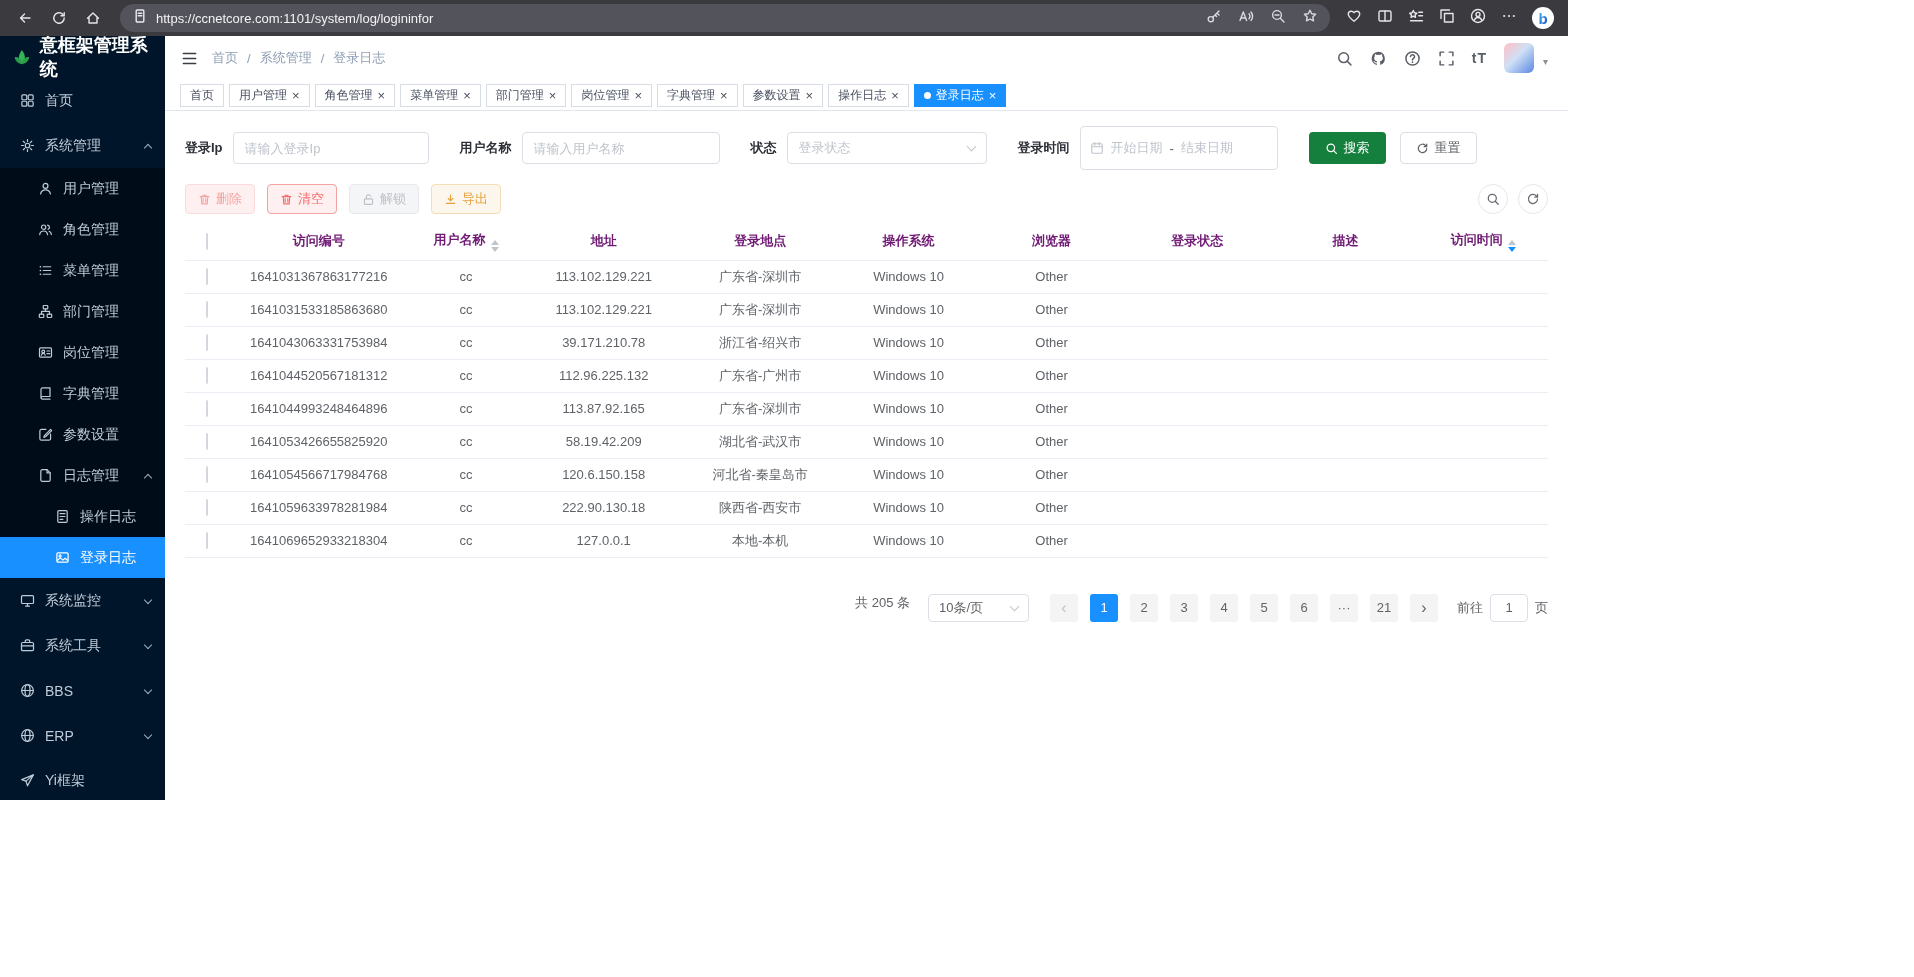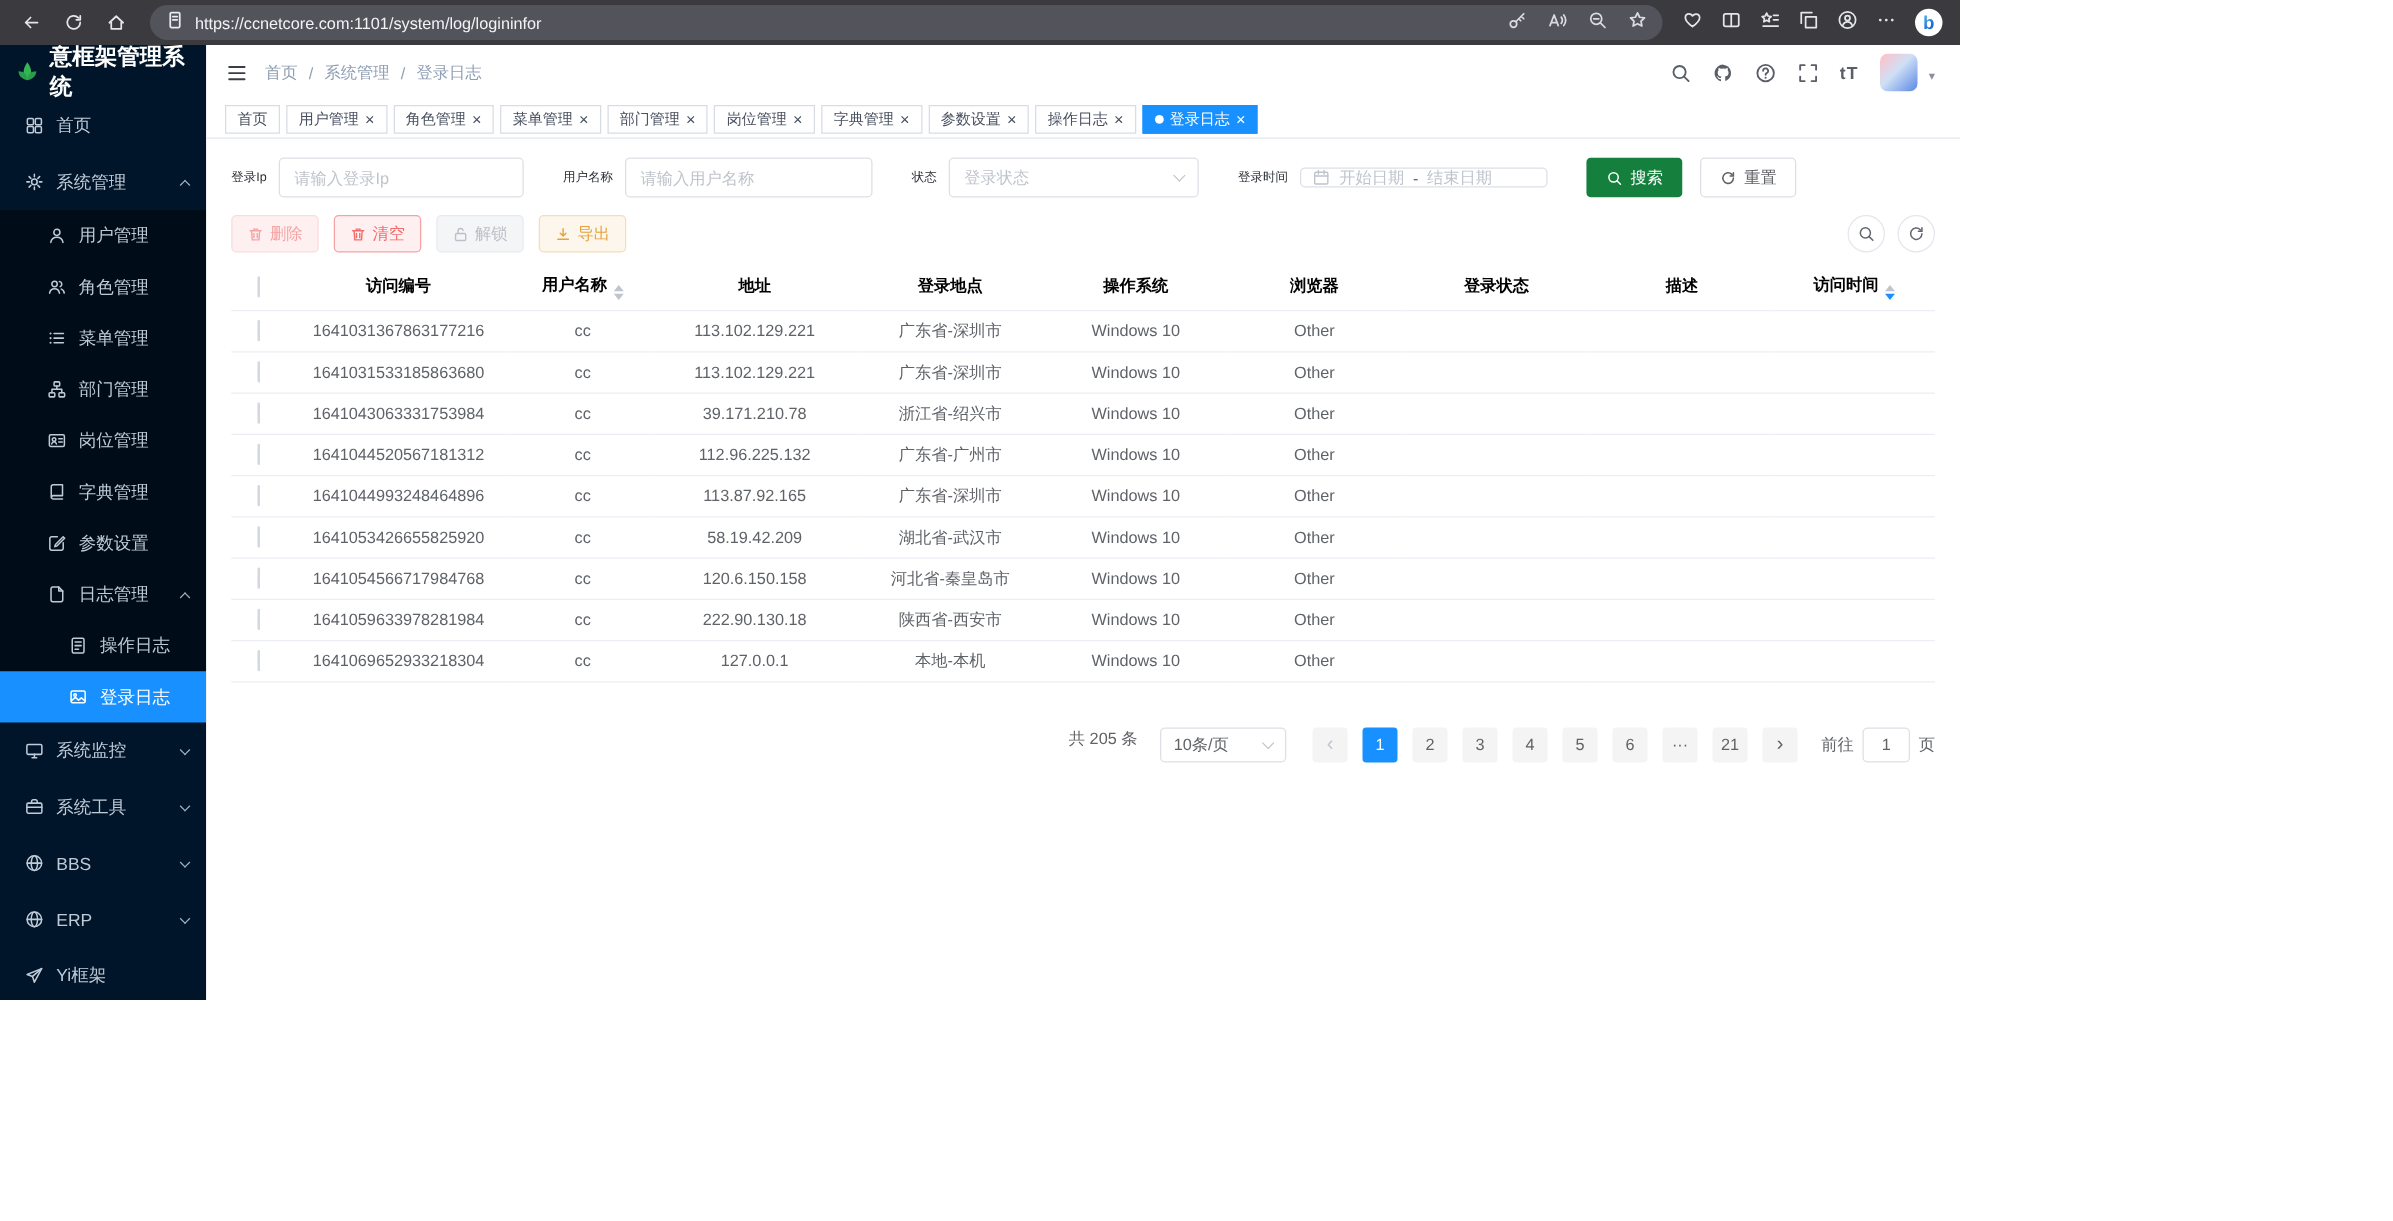--- a/index.html
+++ b/index.html
@@ -68,30 +68,30 @@
          border: 1px solid #d8dce5; background: #fff; color: #495060; font-size: 12px; cursor: pointer;
          white-space: nowrap; }
   .tab .dot { width: 7px; height: 7px; border-radius: 50%; background: #fff; }
   .tab .x { font-size: 13px; line-height: 1; cursor: pointer; }
   .tab.active { background: #1890ff; border-color: #1890ff; color: #fff; }
 
   
   .content { padding: 13px 20px 0; }
   .filter-row { display: flex; align-items: center; margin: 2px 0 14px; }
   .fgroup { display: flex; align-items: center; margin-right: 31px; }
-  .flabel { font-size: 10px; font-weight: 400; color: #2b2f36; margin-right: 10px; white-space: nowrap; }
+  .flabel { font-size: 13px; font-weight: 700; color: #2b2f36; margin-right: 10px; white-space: nowrap; }
   .inp { height: 32px; border: 1px solid #dcdfe6; border-radius: 4px; padding: 0 11px; font-size: 13px;
          color: #606266; outline: none; }
   .inp::placeholder { color: #bfc4cc; }
   .sel { height: 32px; border: 1px solid #dcdfe6; border-radius: 4px; display: flex; align-items: center;
          justify-content: space-between; padding: 0 11px; font-size: 13px; cursor: pointer; background: #fff; }
   .sel .ph { color: #bfc4cc; }
   .chev-g { width: 7px; height: 7px; border-right: 1.4px solid #c0c4cc; border-bottom: 1.4px solid #c0c4cc;
             transform: rotate(45deg); margin-top: -3px; }
-  .range { width: 198px; height: 16px; border: 1px solid #dcdfe6; border-radius: 4px; display: flex;
+  .range { width: 198px; height: 44px; border: 1px solid #dcdfe6; border-radius: 4px; display: flex;
            align-items: center; gap: 7px; padding: 0 9px; font-size: 13px; cursor: pointer; background: #fff; }
   .range svg { width: 14px; height: 14px; fill: none; stroke: #bfc4cc; stroke-width: 1.3; stroke-linecap: round; }
   .range .ph { color: #bfc4cc; }
   .range .sep { color: #606266; }
   .btn { height: 32px; border-radius: 4px; font-size: 13px; display: inline-flex; align-items: center;
          gap: 6px; padding: 0 15px; border: 1px solid transparent; cursor: pointer; }
   .btn svg { width: 13px; height: 13px; fill: none; stroke: currentColor; stroke-width: 1.5; stroke-linecap: round; }
   .btn.primary { background: #15803d; color: #fff; margin-right: 14px; }
   .btn.plain { background: #fff; border-color: #dcdfe6; color: #606266; }
 
@@ -102,21 +102,21 @@
   .abtn.del    { background: #fef0f0; border-color: #fbdbdb; color: #f5a3a3; }
   .abtn.clear  { background: #fef0f0; border-color: #f4a2a2; color: #f56c6c; }
   .abtn.unlock { background: #f4f5f7; border-color: #e7e9ee; color: #bcc0c8; }
   .abtn.export { background: #fdf6ec; border-color: #f5ddb7; color: #e6a23c; }
   .action-right { margin-left: auto; display: flex; gap: 10px; }
   .cir { width: 30px; height: 30px; border-radius: 50%; border: 1px solid #e4e7ed; background: #fff;
          display: flex; align-items: center; justify-content: center; color: #63666d; cursor: pointer; }
   .cir svg { width: 14px; height: 14px; fill: none; stroke: currentColor; stroke-width: 1.4; stroke-linecap: round; }
 
   table { width: 100%; border-collapse: collapse; table-layout: fixed; }
-  th { height: 37px; font-size: 13px; font-weight: 700; color: #000000; text-align: center;
+  th { height: 37px; font-size: 13px; font-weight: 700; color: #701a75; text-align: center;
        border-bottom: 1px solid #ebeef5; white-space: nowrap; }
   td { height: 33px; font-size: 13px; color: #5f6368; text-align: center; border-bottom: 1px solid #ebeef5;
        white-space: nowrap; overflow: hidden; }
   .cb { width: 14px; height: 14px; border: 1px solid #d3d7de; border-radius: 2px; background: #fff;
         margin: 0 auto; cursor: pointer; }
   .sort { display: inline-flex; flex-direction: column; gap: 2px; margin-left: 5px; vertical-align: -1px; }
   .sort i { width: 0; height: 0; border-left: 4px solid transparent; border-right: 4px solid transparent; }
   .sort .up { border-bottom: 5px solid #c0c4cc; }
   .sort .dn { border-top: 5px solid #c0c4cc; }
   .sort .dn.on { border-top-color: #1890ff; }

